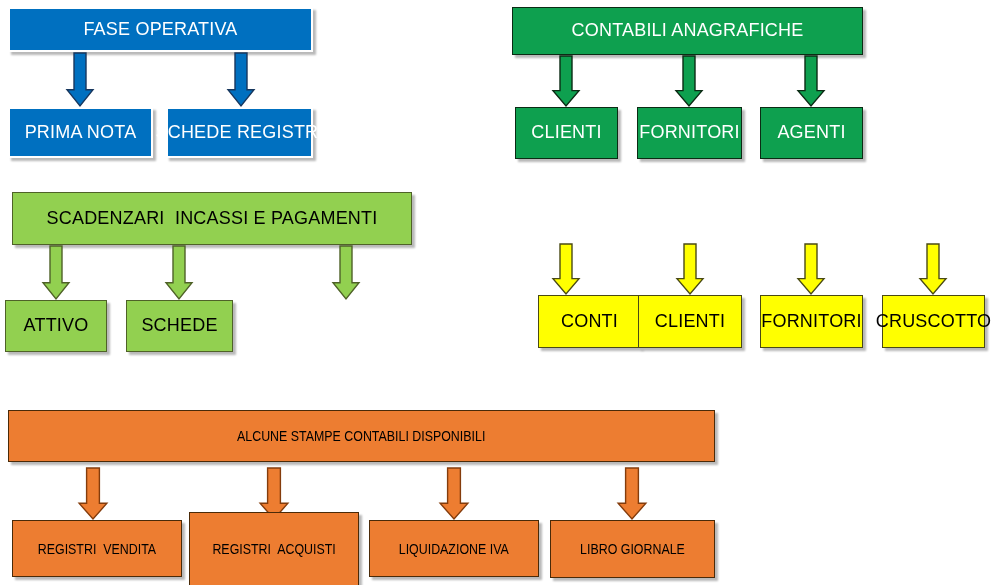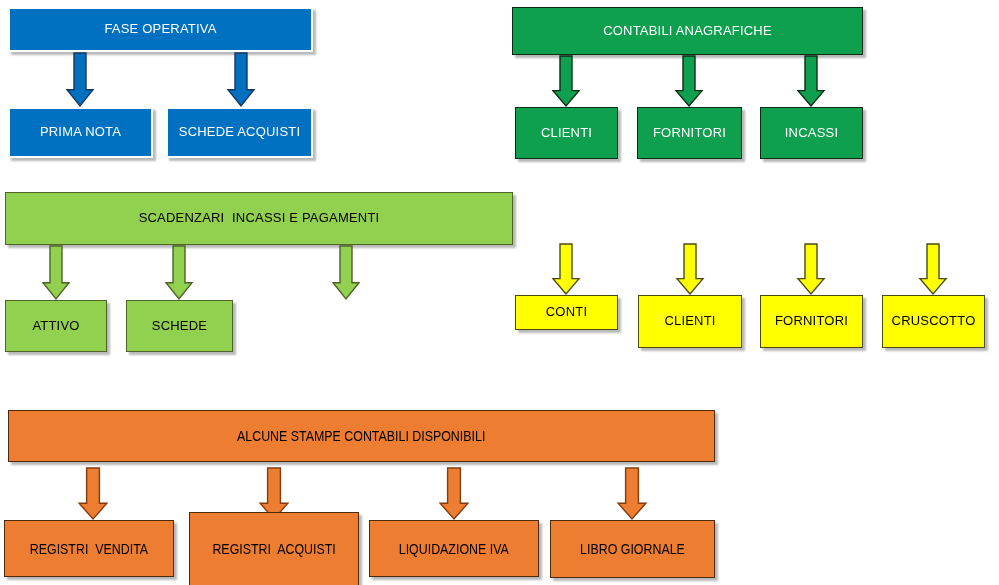--- a/index.html
+++ b/index.html
@@ -16,21 +16,21 @@
     display:flex; align-items:center; justify-content:center;
     background:var(--fill);
     color:var(--text);
     border:1.3px solid var(--border);
     box-shadow:3px 3px 2px #b9b9b9;
     box-sizing:border-box;
     text-align:center;
   }
   .s0 .node { border-width:2px; }  
   .node-label {
-    font-size:13px;
+    font-size:18px;
     letter-spacing:0.2px;
     white-space:pre;
     line-height:1.1;
   }
   .condensed .node-label {
     font-size:15.5px;
     transform:scaleX(0.8);
     letter-spacing:0;
   }
   .arrow { position:absolute; overflow:visible; }
@@ -54,21 +54,21 @@
     <svg class="arrow" style="left:65px; top:52px; width:30px; height:55px;" viewBox="0 0 30 54" preserveAspectRatio="none">
       <polygon points="9,1 21,1 21,37 28,37 15,53 2,37 9,37"></polygon>
       </svg>
     <svg class="arrow" style="left:226px; top:52px; width:30px; height:55px;" viewBox="0 0 30 54" preserveAspectRatio="none">
       <polygon points="9,1 21,1 21,37 28,37 15,53 2,37 9,37"></polygon>
       </svg>
     <div class="node" style="left:8px; top:107px; width:145px; height:51px;">
       <span class="node-label">PRIMA NOTA</span>
     </div>
     <div class="node" style="left:166px; top:107px; width:147px; height:51px;">
-      <span class="node-label">SCHEDE ACQUISTI</span>
+      <span class="node-label">SCHEDE REGISTRI</span>
     </div>
   </div>
 
   <div class="section s1" style="--fill: #0EA04F; --border: #0B2B14; --arrow-border: #0B2B14; --text: #FFFFFF;">
     <div class="node" style="left:512px; top:7px; width:351px; height:48px;">
       <span class="node-label">CONTABILI ANAGRAFICHE</span>
     </div>
     <svg class="arrow" style="left:551px; top:55px; width:30px; height:52px;" viewBox="0 0 30 54" preserveAspectRatio="none">
       <polygon points="9,1 21,1 21,37 28,37 15,53 2,37 9,37"></polygon>
       </svg>
@@ -78,26 +78,26 @@
     <svg class="arrow" style="left:796px; top:55px; width:30px; height:52px;" viewBox="0 0 30 54" preserveAspectRatio="none">
       <polygon points="9,1 21,1 21,37 28,37 15,53 2,37 9,37"></polygon>
       </svg>
     <div class="node" style="left:515px; top:107px; width:103px; height:52px;">
       <span class="node-label">CLIENTI</span>
     </div>
     <div class="node" style="left:637px; top:107px; width:105px; height:52px;">
       <span class="node-label">FORNITORI</span>
     </div>
     <div class="node" style="left:760px; top:107px; width:103px; height:52px;">
-      <span class="node-label">INCASSI</span>
+      <span class="node-label">AGENTI</span>
     </div>
   </div>
 
   <div class="section s2" style="--fill: #92D050; --border: #4F6228; --arrow-border: #4F6228; --text: #000000;">
-    <div class="node" style="left:5px; top:192px; width:508px; height:53px;text-align:center;">
+    <div class="node" style="left:12px; top:192px; width:400px; height:53px;text-align:center;">
       <span class="node-label">SCADENZARI  INCASSI E PAGAMENTI</span>
     </div>
     <svg class="arrow" style="left:41px; top:245px; width:30px; height:55px;" viewBox="0 0 30 54" preserveAspectRatio="none">
       <polygon points="9,1 21,1 21,37 28,37 15,53 2,37 9,37"></polygon>
       </svg>
     <svg class="arrow" style="left:164px; top:245px; width:30px; height:55px;" viewBox="0 0 30 54" preserveAspectRatio="none">
       <polygon points="9,1 21,1 21,37 28,37 15,53 2,37 9,37"></polygon>
       </svg>
     <svg class="arrow" style="left:331px; top:245px; width:30px; height:55px;" viewBox="0 0 30 54" preserveAspectRatio="none">
       <polygon points="9,1 21,1 21,37 28,37 15,53 2,37 9,37"></polygon>
@@ -116,21 +116,21 @@
       </svg>
     <svg class="arrow" style="left:675px; top:243px; width:30px; height:52px;" viewBox="0 0 30 54" preserveAspectRatio="none">
       <polygon points="9,1 21,1 21,37 28,37 15,53 2,37 9,37"></polygon>
       </svg>
     <svg class="arrow" style="left:796px; top:243px; width:30px; height:52px;" viewBox="0 0 30 54" preserveAspectRatio="none">
       <polygon points="9,1 21,1 21,37 28,37 15,53 2,37 9,37"></polygon>
       </svg>
     <svg class="arrow" style="left:918px; top:243px; width:30px; height:52px;" viewBox="0 0 30 54" preserveAspectRatio="none">
       <polygon points="9,1 21,1 21,37 28,37 15,53 2,37 9,37"></polygon>
       </svg>
-    <div class="node" style="left:515px; top:295px; width:103px; height:35px;">
+    <div class="node" style="left:538px; top:295px; width:103px; height:53px;">
       <span class="node-label">CONTI</span>
     </div>
     <div class="node" style="left:638px; top:295px; width:104px; height:53px;">
       <span class="node-label">CLIENTI</span>
     </div>
     <div class="node" style="left:760px; top:295px; width:103px; height:53px;">
       <span class="node-label">FORNITORI</span>
     </div>
     <div class="node" style="left:882px; top:295px; width:103px; height:53px;">
       <span class="node-label">CRUSCOTTO</span>
@@ -146,21 +146,21 @@
       </svg>
     <svg class="arrow" style="left:258px; top:467px; width:32px; height:53px;" viewBox="0 0 30 54" preserveAspectRatio="none">
       <polygon points="9,1 21,1 21,37 28,37 15,53 2,37 9,37"></polygon>
       </svg>
     <svg class="arrow" style="left:438px; top:467px; width:32px; height:53px;" viewBox="0 0 30 54" preserveAspectRatio="none">
       <polygon points="9,1 21,1 21,37 28,37 15,53 2,37 9,37"></polygon>
       </svg>
     <svg class="arrow" style="left:616px; top:467px; width:32px; height:53px;" viewBox="0 0 30 54" preserveAspectRatio="none">
       <polygon points="9,1 21,1 21,37 28,37 15,53 2,37 9,37"></polygon>
       </svg>
-    <div class="node" style="left:4px; top:520px; width:170px; height:57px;text-align:right;">
+    <div class="node" style="left:12px; top:520px; width:170px; height:57px;text-align:right;">
       <span class="node-label">REGISTRI  VENDITA</span>
     </div>
     <div class="node" style="left:189px; top:512px; width:170px; height:74px;">
       <span class="node-label">REGISTRI  ACQUISTI</span>
     </div>
     <div class="node" style="left:369px; top:520px; width:170px; height:57px;">
       <span class="node-label">LIQUIDAZIONE IVA</span>
     </div>
     <div class="node" style="left:550px; top:520px; width:165px; height:58px;">
       <span class="node-label">LIBRO GIORNALE</span>

